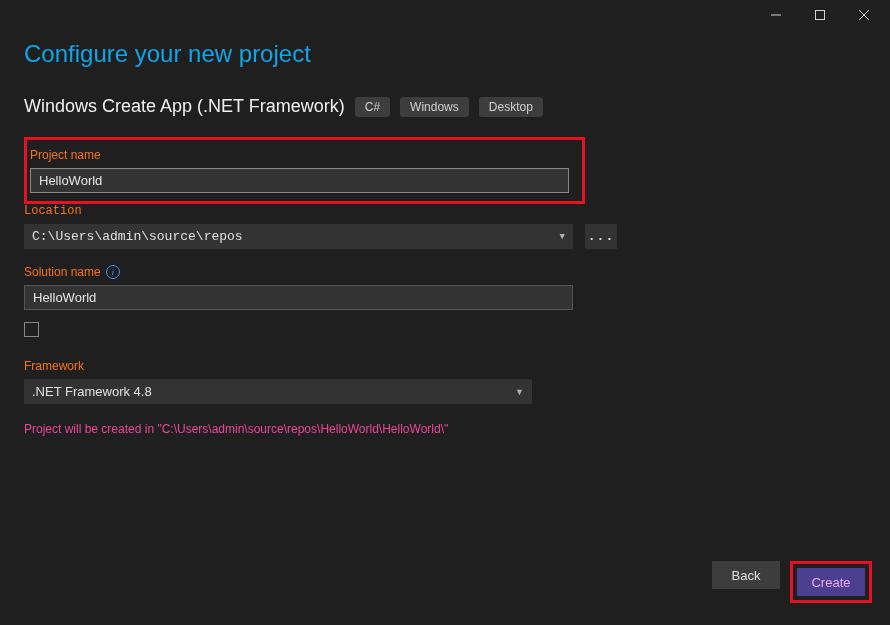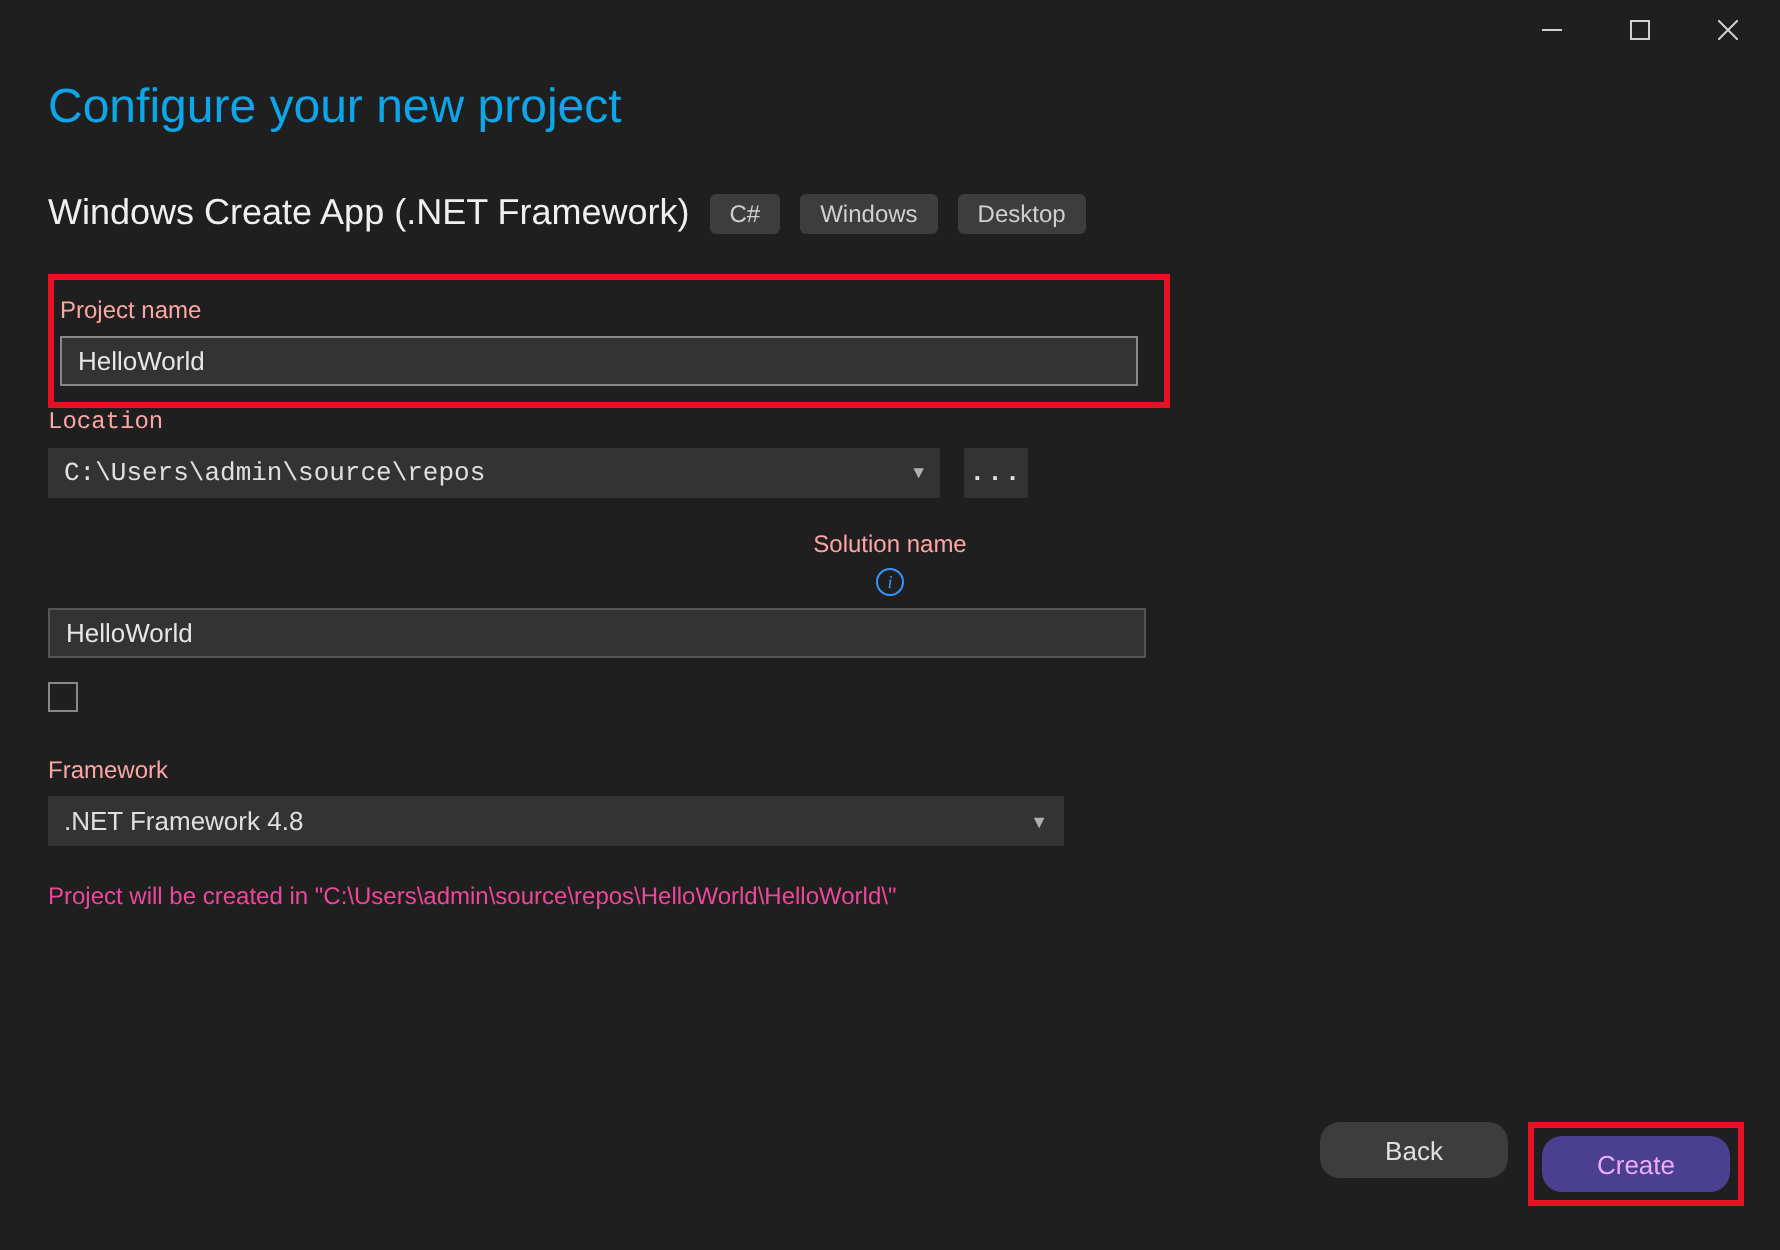--- a/index.html
+++ b/index.html
@@ -57,21 +57,21 @@
     }
     .highlight-red {
       border: 3px solid #e81123;
     }
     .section-project-name {
       padding: 8px 3px 8px 3px;
       width: 561px;
     }
     .field-label {
       font-size: 12px;
-      color: #fca5a5;
+      color: #f97316;
       margin-bottom: 6px;
       display: block;
     }
     .text-input {
       background: #333333;
       border: 1px solid #555555;
       color: #e6e6e6;
       padding: 8px 8px;
       width: 539px;
       font-size: 13px;
@@ -87,36 +87,36 @@
       background: #333333;
       color: #e0e0e0;
       padding: 4px 8px;
       height: 25px;
       font-size: 13px;
       display: flex;
       align-items: center;
       justify-content: space-between;
       cursor: pointer;
     }
-    .dropdown-loc { width: 446px; display: inline-flex; }
+    .dropdown-loc { width: 549px; display: inline-flex; }
     .loc-row { display: flex; align-items: center; gap: 12px; }
     .browse-btn {
       width: 32px;
       height: 25px;
       background: #333333;
       color: #e0e0e0;
       display: flex;
       align-items: center;
       justify-content: center;
       font-weight: bold;
       letter-spacing: 1px;
     }
     .dropdown-fw { width: 508px; }
     .chevron { font-size: 9px; color: #b0b0b0; }
-    .solution-row { display: flex; align-items: center; gap: 5px; flex-direction: column; }
+    .solution-row { display: flex; align-items: flex-end; gap: 5px; }
     .info-icon {
       width: 14px; height: 14px;
       border-radius: 50%;
       border: 1px solid #3794ff;
       color: #3794ff;
       font-size: 9px;
       display: flex; align-items: center; justify-content: center;
       font-style: italic;
       font-family: Georgia, serif;
     }
@@ -139,28 +139,27 @@
       margin-top: 18px;
     }
     .footer {
       position: absolute;
       bottom: 22px;
       right: 18px;
       display: flex;
       gap: 10px;
     }
     .btn {
-      width: 94px;
+      width: 68px;
       height: 28px;
       display: flex;
       align-items: center;
       justify-content: center;
       font-size: 13px;
       cursor: pointer;
-      border-radius: 10px;
     }
     .btn-back {
       background: #3d3d3d;
       color: #e0e0e0;
     }
     .btn-create-wrap {
       border: 3px solid #e81123;
       padding: 4px;
     }
     .btn-create {

